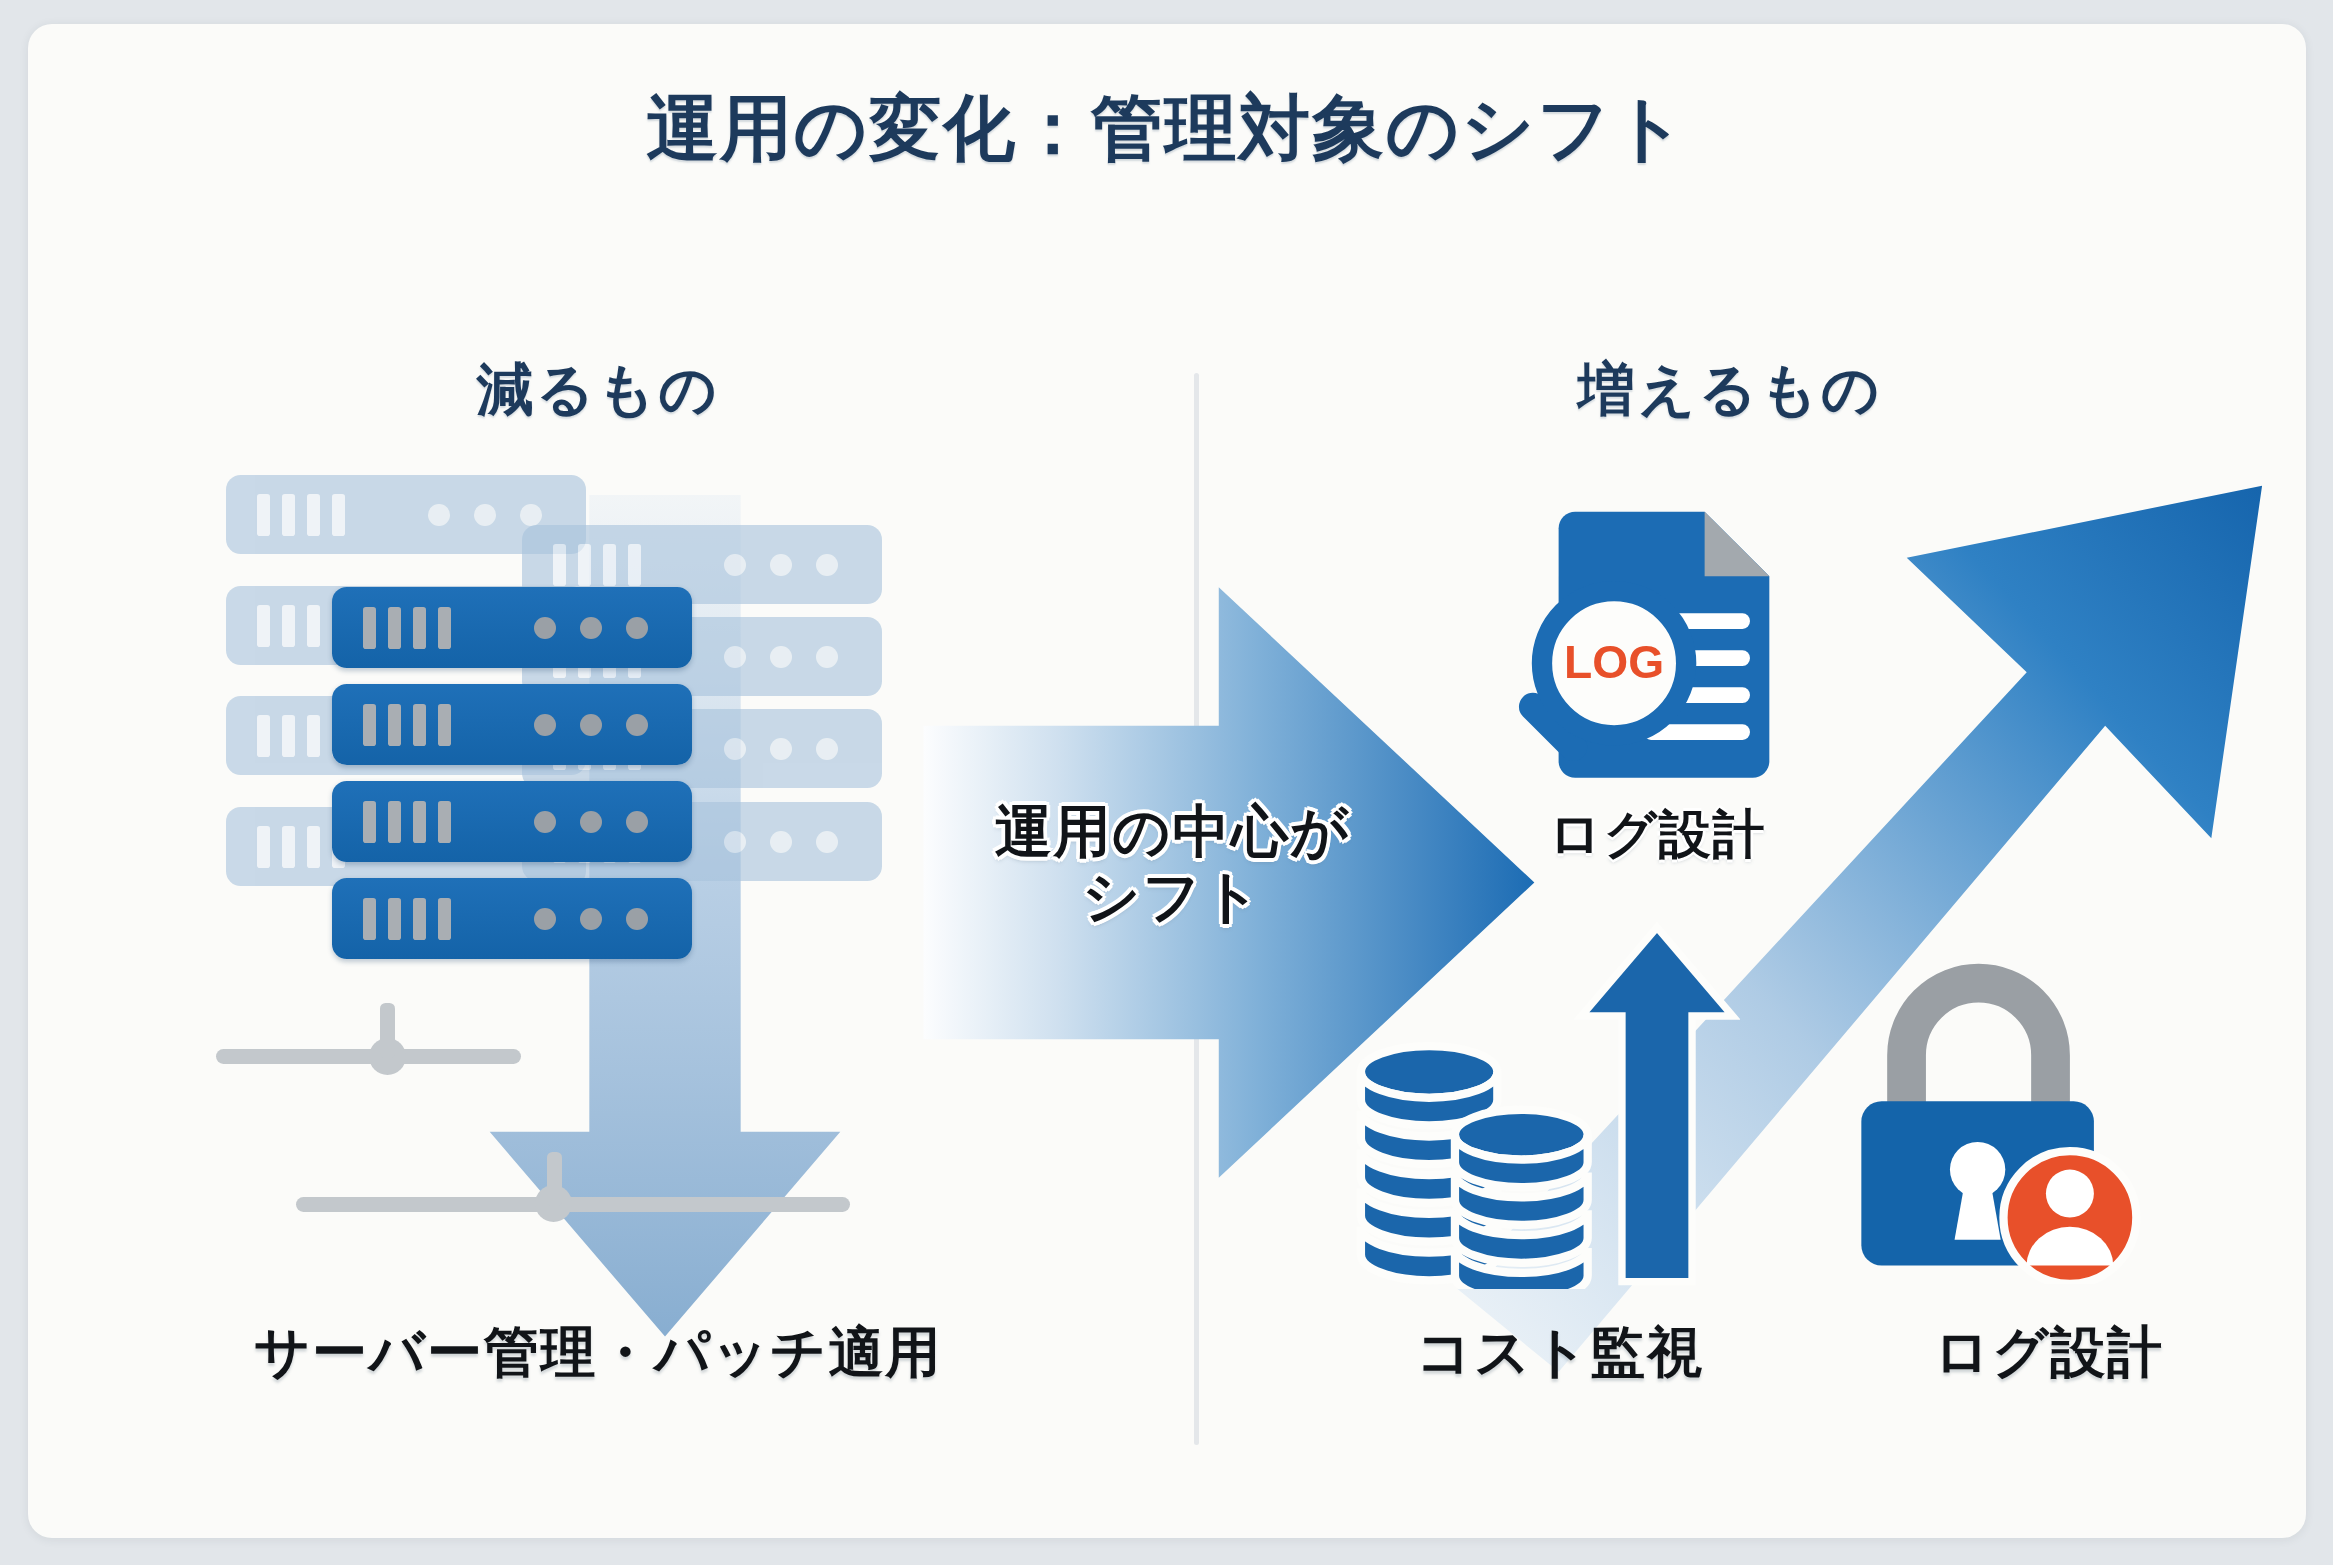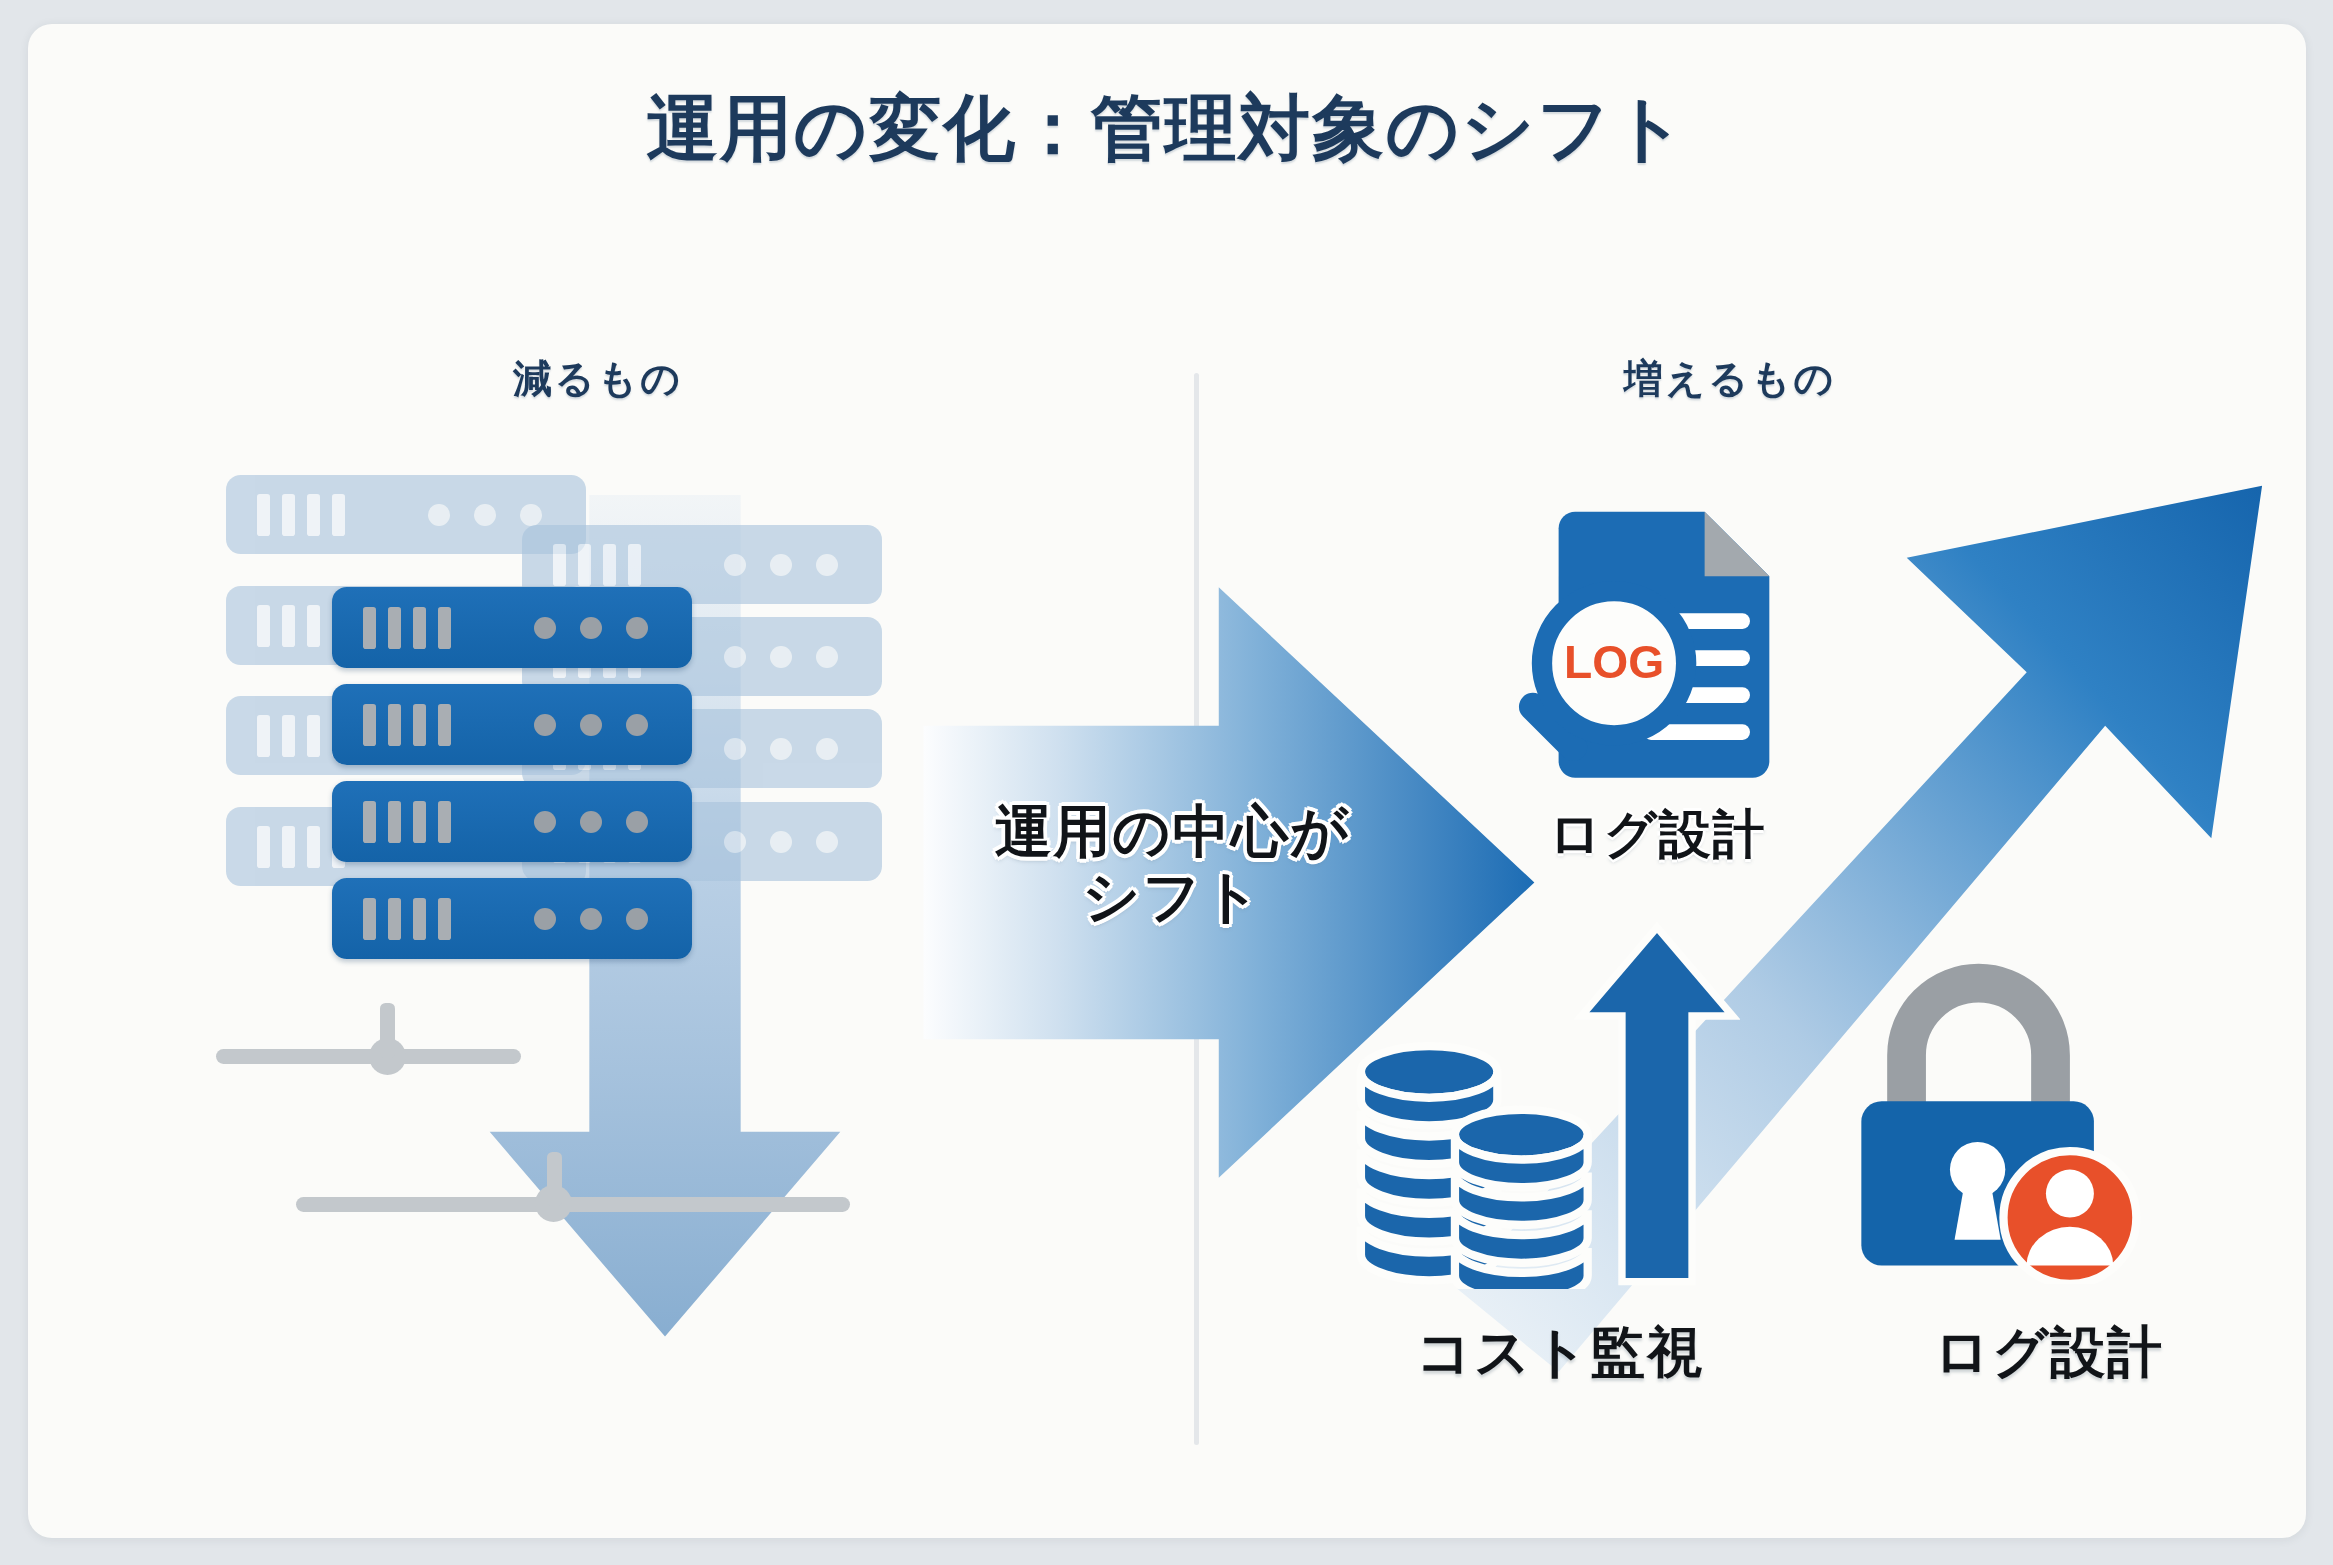--- a/index.html
+++ b/index.html
@@ -28,21 +28,21 @@
     text-align:center;
     font-size:72px;font-weight:700;letter-spacing:1.8px;
     color:#1d3a5c;
     text-shadow:0 1.8px 1.8px rgba(120,140,160,.30);
     white-space:nowrap;
   }
 
   
   .col-head{
     position:absolute;top:328px;
-    font-size:39px;font-weight:700;letter-spacing:2.8px;
+    font-size:57px;font-weight:700;letter-spacing:2.8px;
     color:#1d3a5c;
     text-shadow:0 1.8px 1.8px rgba(120,140,160,.28);
     white-space:nowrap;
   }
   .col-head.left{left:0;width:1140px;text-align:center;}
   .col-head.right{left:1148px;width:1108px;text-align:center;}
 
   
   .divider{
     position:absolute;left:1166px;top:349px;
@@ -392,18 +392,19 @@
         <circle cx="162" cy="226" r="30" fill="#ffffff"></circle>
         <path d="M148 240 h28 l11 62 h-50 z" fill="#ffffff"></path>
 
         <circle cx="262" cy="278" r="72" fill="#e8502a" stroke="#fdfdfb" stroke-width="9"></circle>
         <circle cx="262" cy="252" r="26" fill="#ffffff"></circle>
         <path d="M215 330 a47 42 0 0 1 94 0 z" fill="#ffffff"></path>
       </svg>
 
     </div>
 
+    <div class="caption left">サーバー管理・パッチ適用</div>
     <div class="caption cost">コスト監視</div>
     <div class="caption perm">ログ設計</div>
 
   </div>
 </div>
 
 
 </body></html>

